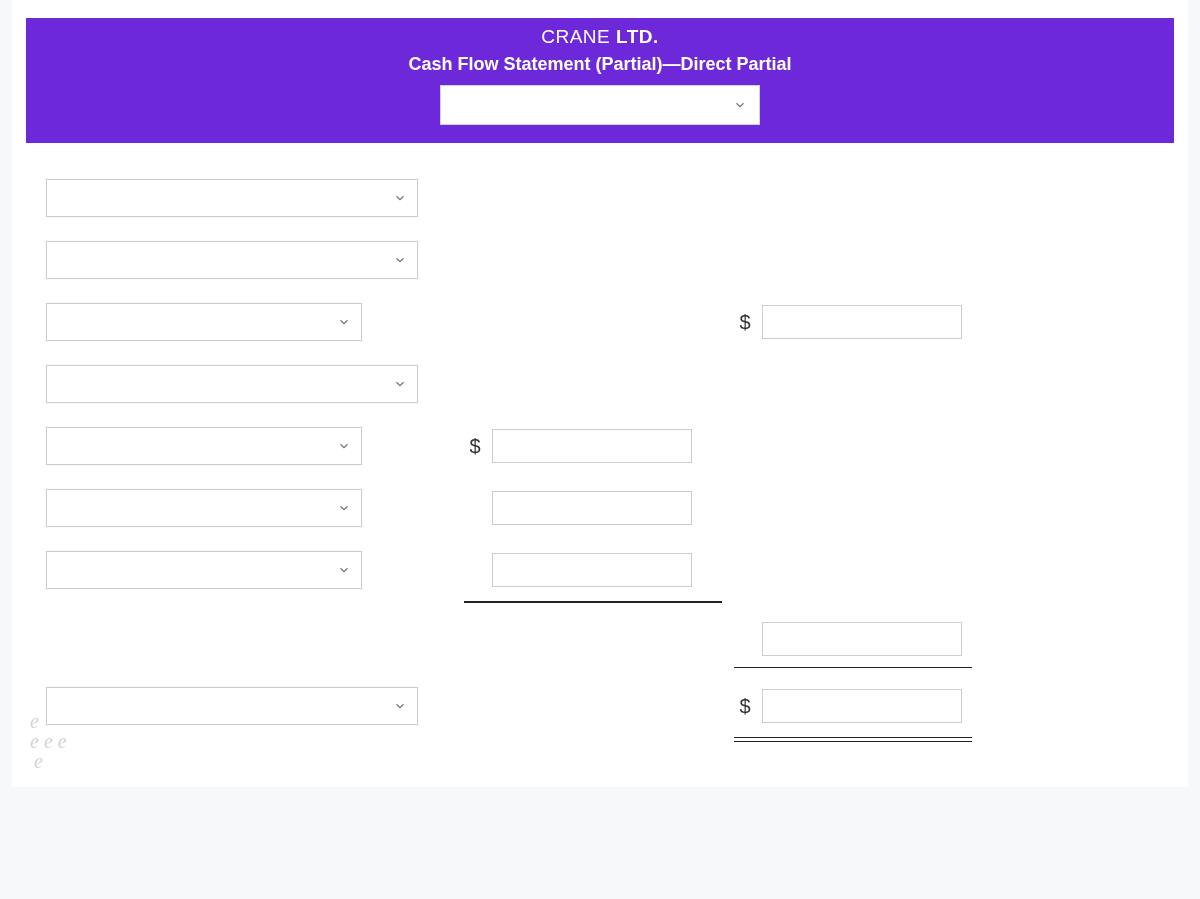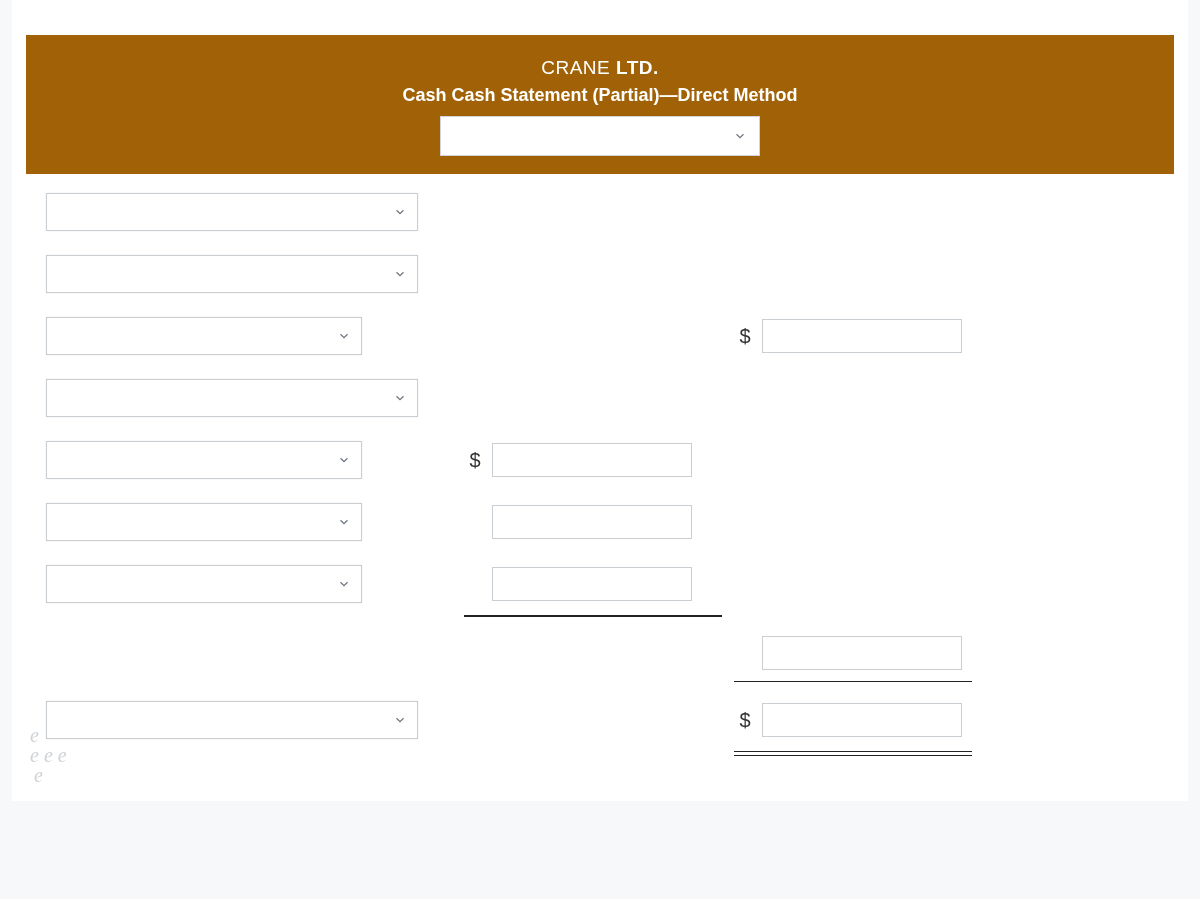--- a/index.html
+++ b/index.html
@@ -14,27 +14,27 @@
     position: relative;
   }
   .sheet {
     background: #ffffff;
     margin: 0 12px;
     padding-bottom: 40px;
     position: relative;
     min-height: 760px;
   }
   .header-banner {
-    background: #a16207;
+    background: #6d28d9;
     color: #ffffff;
     text-align: center;
-    padding: 22px 0 18px 0;
+    padding: 8px 0 18px 0;
     margin: 0 14px;
     position: relative;
-    top: 35px;
+    top: 18px;
   }
   .header-banner .line1 {
     font-size: 19px;
     letter-spacing: 0.5px;
   }
   .header-banner .line1 .normal { font-weight: 400; }
   .header-banner .line1 .bold { font-weight: 700; }
   .header-banner .line2 {
     font-size: 18px;
     font-weight: 700;
@@ -133,21 +133,21 @@
 </style>
 </head>
 <body>
 
 <div class="sheet">
 
   <div class="header-banner">
     <div class="line1">
       <span class="normal">CRANE </span><span class="bold">LTD.</span>
     </div>
-    <div class="line2">Cash Cash Statement (Partial)—Direct Method</div>
+    <div class="line2">Cash Flow Statement (Partial)—Direct Partial</div>
     <div class="header-select">
       <svg class="chevron" viewBox="0 0 24 24">
           <polyline points="6 9 12 15 18 9"></polyline>
         </svg>
     </div>
   </div>
 
   <div class="rows-area">
 
     <div class="row" style="position:relative;">

